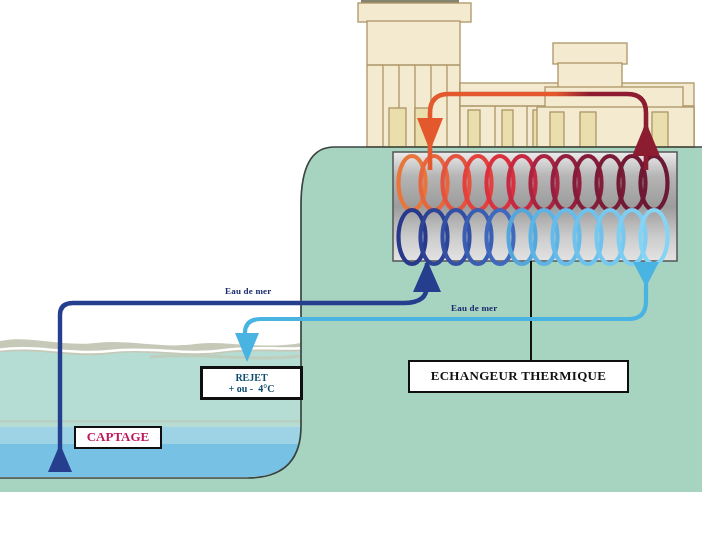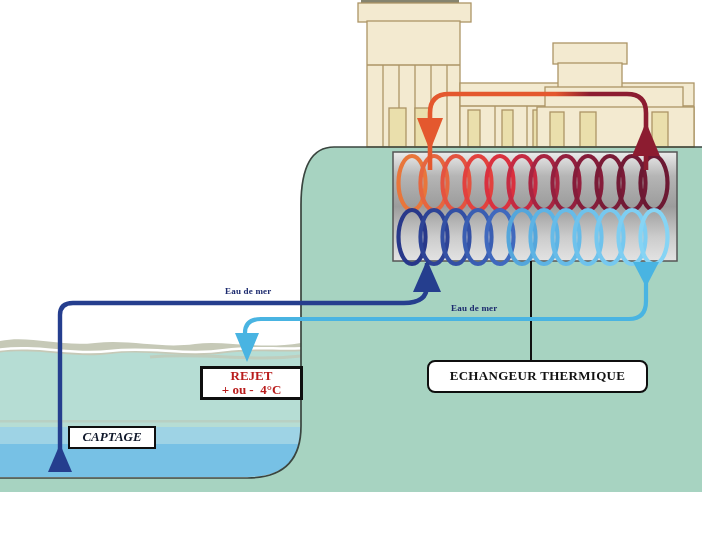--- a/index.html
+++ b/index.html
@@ -5,23 +5,23 @@
   html,body{margin:0;padding:0;background:#ffffff;}
   #stage{position:relative;width:702px;height:492px;background:#ffffff;overflow:hidden;
          font-family:"Liberation Serif","DejaVu Serif",serif;}
   #scene{position:absolute;left:0;top:0;}
   .lbl{position:absolute;font-weight:bold;}
   .eau{font-size:9px;color:#1C2A6E;letter-spacing:.2px;}
   .box{position:absolute;background:#ffffff;border:2px solid #0f0f0f;
        display:flex;flex-direction:column;align-items:center;justify-content:center;
        text-align:center;font-weight:bold;}
   .box .ln{line-height:1.1;white-space:pre;}
-  #rejet-box{left:200px;top:366px;width:97px;height:28px;color:#b91c1c;font-size:13px;border-width:3px;}
-  #captage-box{left:68px;top:426px;width:84px;height:19px;color:#0f172a;font-size:13px;font-style:italic;}
-  #echangeur-box{left:427px;top:360px;width:217px;height:29px;color:#121212;font-size:13px;letter-spacing:.3px;border-radius:8px;}
+  #rejet-box{left:200px;top:366px;width:97px;height:28px;color:#0c4a6e;font-size:10px;border-width:3px;}
+  #captage-box{left:74px;top:426px;width:84px;height:19px;color:#be185d;font-size:13px;}
+  #echangeur-box{left:408px;top:360px;width:217px;height:29px;color:#121212;font-size:13px;letter-spacing:.3px;}
 </style>
 </head>
 <body>
 
 <div id="stage">
 
 <svg id="scene" width="702" height="557" viewBox="0 0 702 557">
   <defs>
     <linearGradient id="metalGrad" x1="0" y1="0" x2="0" y2="1">
       <stop offset="0" stop-color="#ECECEC"></stop>

